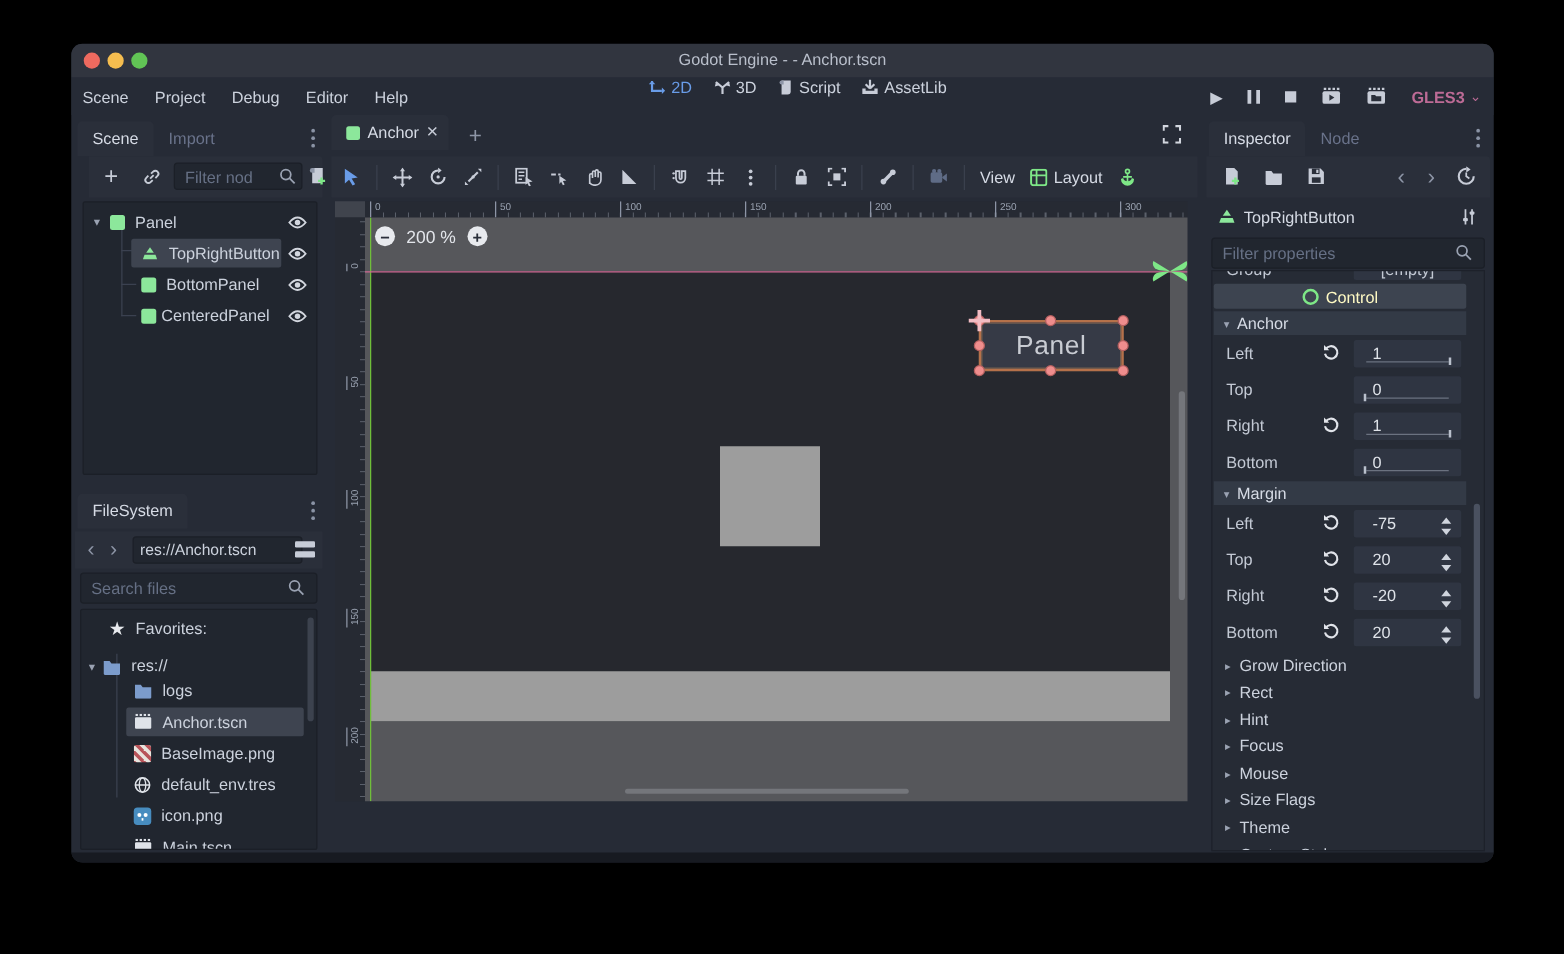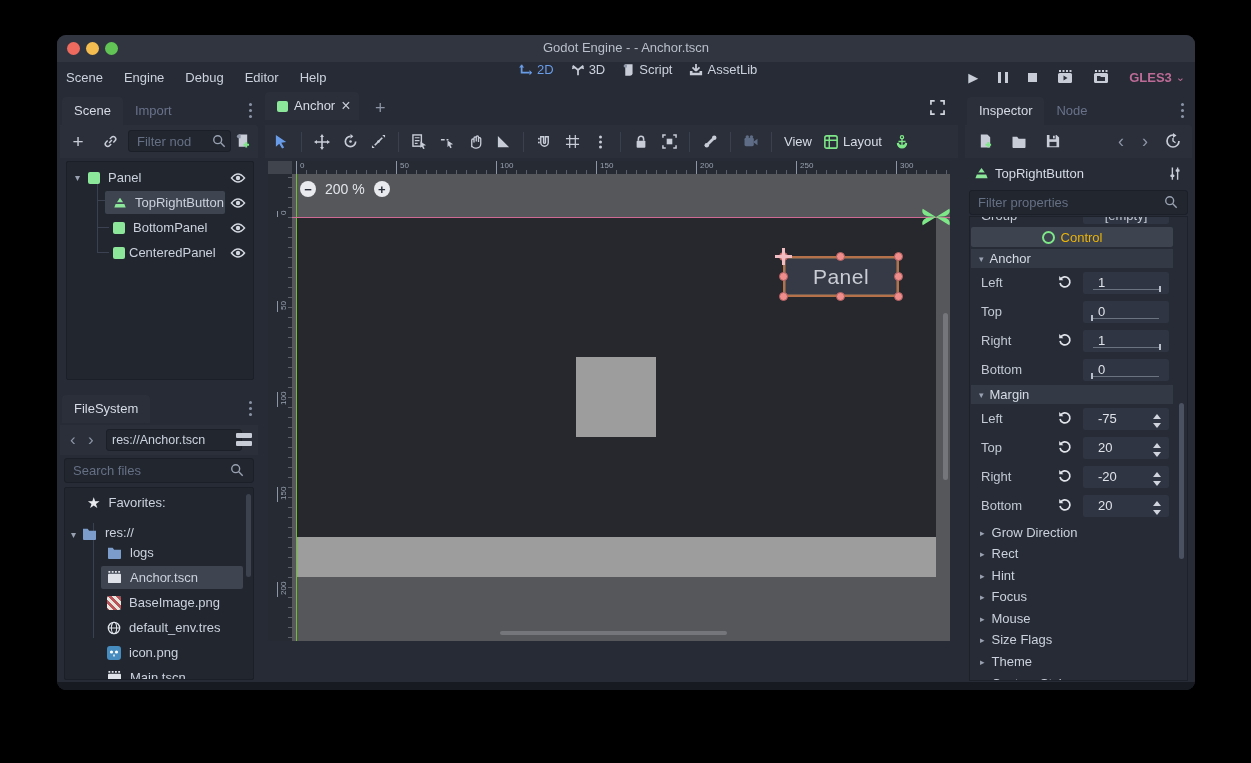--- a/index.html
+++ b/index.html
@@ -41,21 +41,21 @@
   .searchbox::placeholder{color:#667085;}
   .mag{position:absolute;width:14px;height:14px;color:#9aa2b2;}
   .row{position:absolute;left:0;right:0;display:flex;align-items:center;}
   .ic{display:inline-flex;align-items:center;justify-content:center;flex:0 0 auto;}
   .sq{width:12px;height:12px;border-radius:2px;background:#8ce79b;display:inline-block;}
   .eye{position:absolute;right:7px;top:50%;transform:translateY(-50%);color:#d2d6de;width:16px;height:16px;}
   .chevr{color:#9aa2b2;font-size:10px;}
   
   .scenedock{position:absolute;left:3px;top:57px;width:198px;height:293px;}
   .scenedock .tabstrip{left:2px;top:5px;}
-  .scenedock .tools{position:absolute;left:0;top:33px;right:0;height:33px;background:#2a2f3a;border-radius:0 3px 0 0;}
+  .scenedock .tools{position:absolute;left:11px;top:33px;right:0;height:33px;background:#2a2f3a;border-radius:0 3px 0 0;}
   .scenedock .well{position:absolute;left:6px;top:69px;right:4px;bottom:5px;overflow:hidden;}
   .tbtn{position:absolute;top:6px;color:#c7ccd7;width:20px;height:20px;display:flex;align-items:center;justify-content:center;}
   .i-plus::before{content:"+";font-size:19px;color:#c7ccd7;line-height:1;}
   .treerow{height:25px;}
   .treerow .lbl{color:#ccd2dd;white-space:nowrap;}
   .selbar{position:absolute;background:#3e4450;border-radius:2px;top:1px;bottom:1px;}
   .guide{position:absolute;background:#3b4150;}
   
   .fsdock{position:absolute;left:3px;top:358px;width:198px;height:289px;}
   .fsdock .tabstrip{left:2px;top:2px;}
@@ -131,21 +131,21 @@
   .pval{position:absolute;left:15px;top:3px;color:#dfe3e9;}
   .track{position:absolute;left:10px;right:10px;bottom:4px;height:1px;background:#6b7280;}
   .grab{position:absolute;bottom:2px;width:2px;height:6px;background:#b9c0cc;}
   .grab.gright{right:8px;} .grab.gleft{left:8px;}
   .spin{position:absolute;right:7px;top:6px;width:9px;height:14px;color:#cfd4dd;}
   .spin::before{content:"";position:absolute;left:0;top:0;border-left:4.5px solid transparent;border-right:4.5px solid transparent;border-bottom:5px solid #cfd4dd;}
   .spin::after{content:"";position:absolute;left:0;bottom:0;border-left:4.5px solid transparent;border-right:4.5px solid transparent;border-top:5px solid #cfd4dd;}
   .sechdr{position:absolute;left:1px;right:14px;height:19px;background:#333a46;display:flex;align-items:center;color:#d6dbe5;}
   .sechdr .caret{margin:0 6px 0 8px;font-size:9px;color:#9aa2b2;}
   .classhdr{position:absolute;left:1px;right:14px;top:10px;height:20px;background:#3d4450;border-radius:2px;
-            display:flex;align-items:center;justify-content:center;gap:6px;color:#eab308;}
+            display:flex;align-items:center;justify-content:center;gap:6px;color:#fef9c3;}
   .ring{width:9px;height:9px;border-radius:50%;border:2px solid #7ee787;display:inline-block;}
   .collapsed{position:absolute;left:1px;right:14px;height:21px;display:flex;align-items:center;color:#ccd2dd;}
   .collapsed .caret{margin:0 7px 0 9px;font-size:9px;color:#9aa2b2;}
   .caret-d::before{content:"▾";} .caret-r::before{content:"▸";}
   .grouprow{position:absolute;left:1px;right:14px;top:-11px;height:20px;}
   .grouprow .plabel{position:absolute;left:10px;top:2px;color:#c3c9d4;}
   .grouprow .chip{top:0;bottom:2px;display:flex;align-items:center;justify-content:center;color:#c3c9d4;}
   .footer{position:absolute;left:0;right:0;bottom:0;height:8px;background:#171a21;}
   .x-ic::before{content:"×";font-size:16px;color:#c7ccd7;}
   svg{display:block;}
@@ -159,21 +159,21 @@
   <div class="titlebar">
     <span class="tl red"></span>
     <span class="tl yellow"></span>
     <span class="tl green"></span>
     <span class="title">Godot Engine -  - Anchor.tscn</span>
   </div>
 
   <div class="menubar">
     <div class="menus">
       <span>Scene</span>
-      <span>Engine</span>
+      <span>Project</span>
       <span>Debug</span>
       <span>Editor</span>
       <span>Help</span>
     </div>
     <div class="modes">
       <span class="mode active">
         <span class="ic">
           <svg width="14" height="14" viewBox="0 0 16 16">
                 <path d="M3 2v9h9" fill="none" stroke="#699ce8" stroke-width="2"></path>
                 <path d="M12 8l3 3-3 3z" fill="#699ce8"></path>

